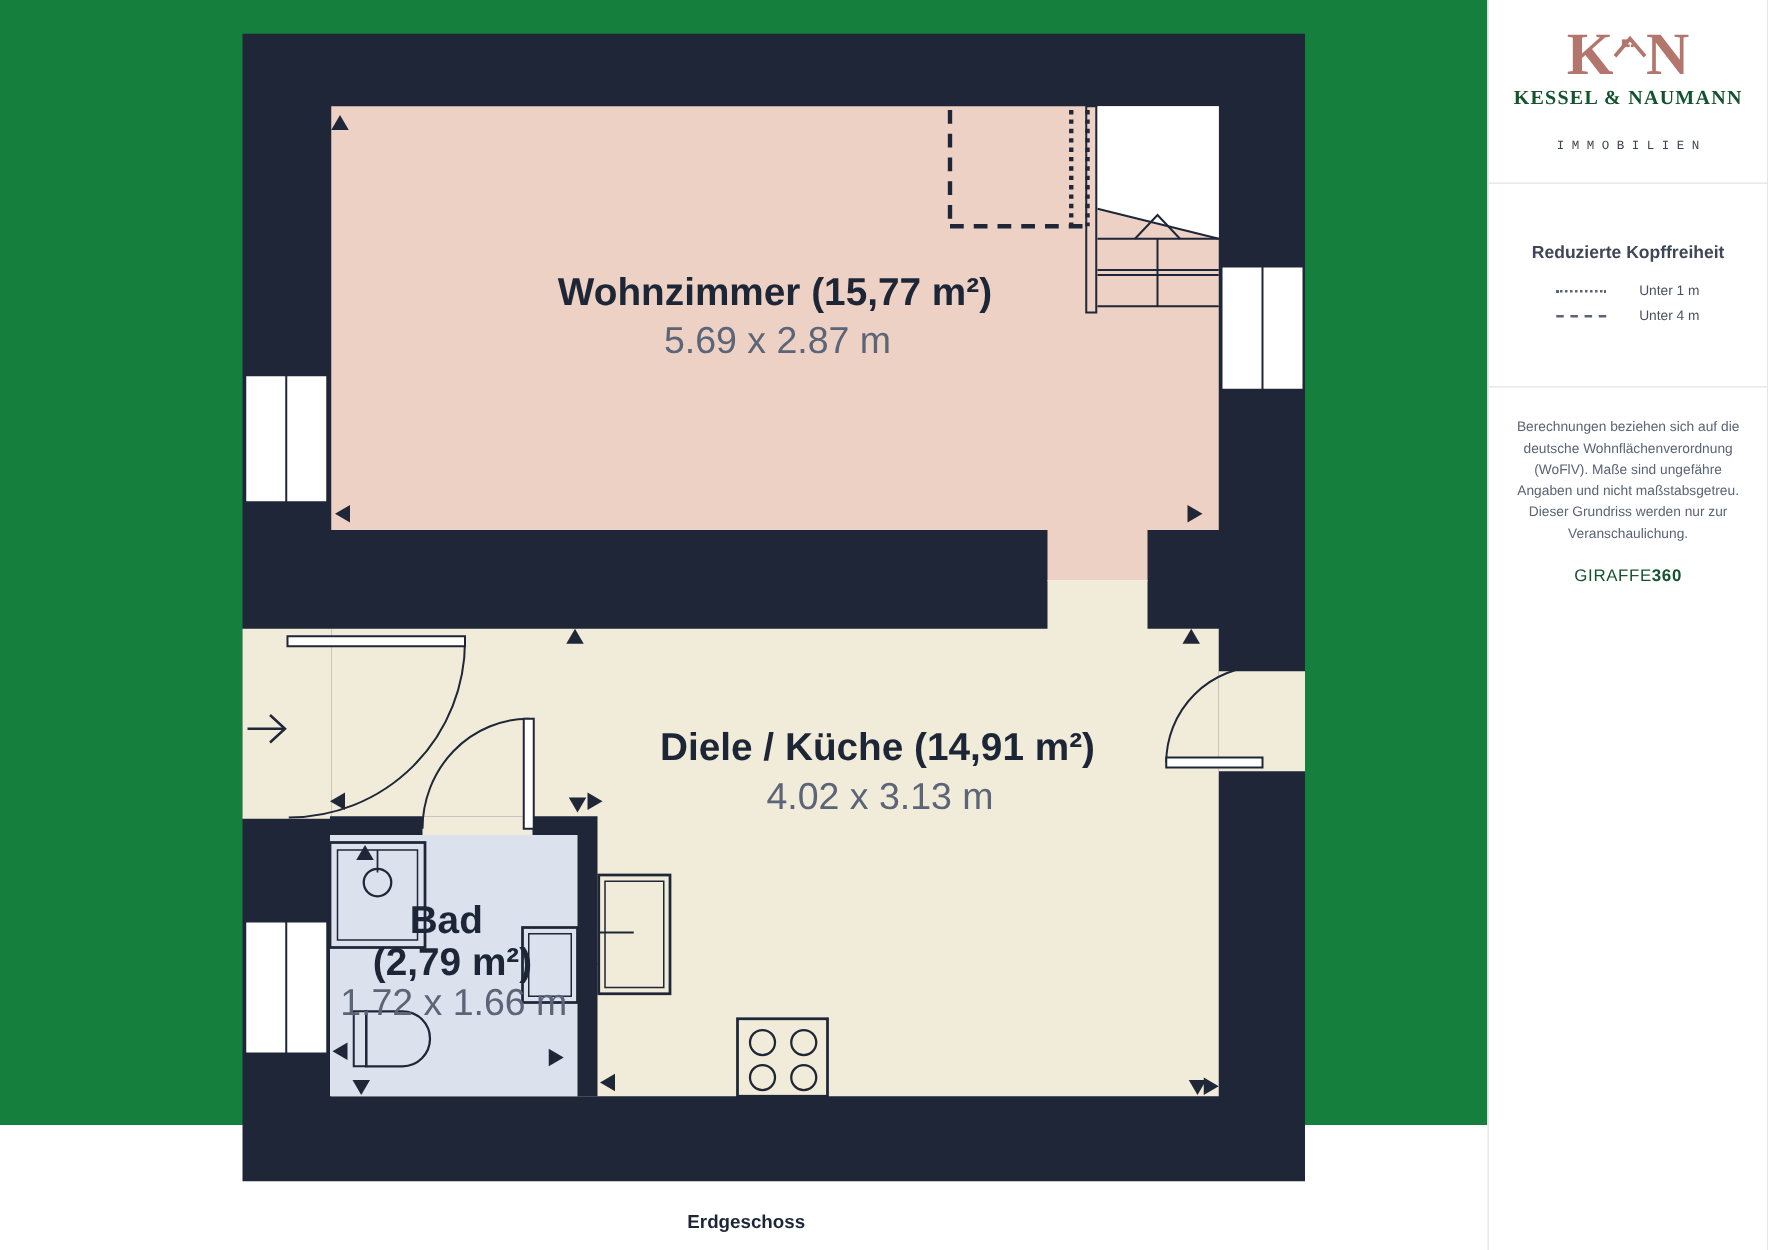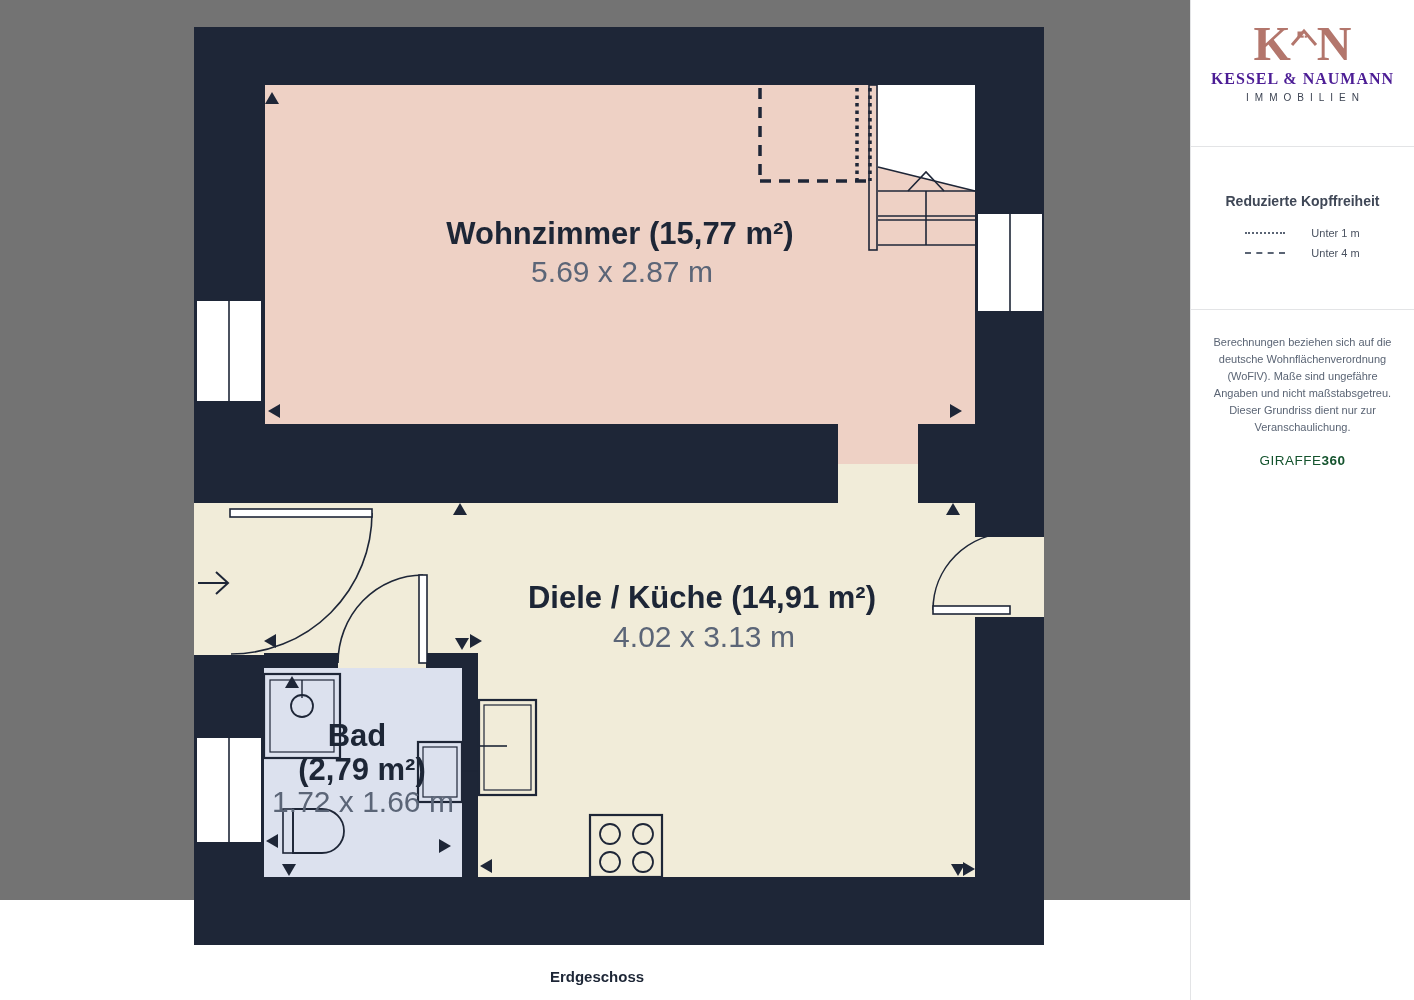--- a/index.html
+++ b/index.html
@@ -1,38 +1,38 @@
 <!DOCTYPE html>
 <html><head>
 <meta charset="utf-8">
 <style>
   html,body{margin:0;padding:0;background:#ffffff;}
   body{width:1414px;height:1000px;position:relative;overflow:hidden;
        font-family:"Liberation Sans",sans-serif;-webkit-font-smoothing:antialiased;}
-  .plan-area{position:absolute;left:0;top:0;width:1190px;height:900px;background:#737373;}
+  .plan-area{position:absolute;left:0;top:0;width:1190px;height:900px;background:#15803d;}
   .plan-area svg{display:block;}
 
   
   .room-title{font-family:"Liberation Sans",sans-serif;font-weight:700;font-size:31px;fill:#1d2636;}
   .room-title-sm{font-family:"Liberation Sans",sans-serif;font-weight:700;font-size:31px;fill:#1d2636;}
   .room-dims{font-family:"Liberation Sans",sans-serif;font-weight:400;font-size:30px;fill:#5b6577;}
   .floor-label{font-family:"Liberation Sans",sans-serif;font-weight:700;font-size:15px;fill:#1d2636;}
 
   
   .sidebar{position:absolute;left:1190px;top:0;width:224px;height:1000px;background:#ffffff;
            border-left:1px solid #e3e4e6;box-sizing:border-box;color:#2a3342;}
   .side-section{box-sizing:border-box;border-bottom:1px solid #e3e4e6;display:flex;
                 flex-direction:column;align-items:center;justify-content:center;text-align:center;}
   .logo-section{height:147px;justify-content:flex-start;padding-top:20px;}
   .monogram{display:flex;align-items:center;justify-content:center;line-height:1;}
   .monogram .letter{font-family:"Liberation Serif",serif;font-weight:700;font-size:48px;color:#b3766c;}
   .house-ico{margin:0 -2px 14px -2px;}
   .brand-name{font-family:"Liberation Serif",serif;font-weight:700;font-size:16px;
-              letter-spacing:1px;color:#4c1d95;margin-top:2px;white-space:nowrap;}
-  .brand-tagline{font-size:10px;letter-spacing:6px;color:#3c4352;margin-top:4px;text-indent:6px;}
+              letter-spacing:1px;color:#14532d;margin-top:2px;white-space:nowrap;}
+  .brand-tagline{font-size:10px;letter-spacing:6px;color:#3c4352;margin-top:24px;text-indent:6px;font-family:Liberation Mono, monospace;}
 
   .area-section{height:423px;}
   .area-label{font-size:14px;font-weight:700;color:#242e3e;}
   .area-label sup{font-size:8px;}
   .area-value{font-size:13px;color:#5a6474;margin-top:12px;}
 
   .footnote-section{height:99px;padding:0 16px;}
   .footnote-text{font-size:11px;line-height:1.45;color:#5a6474;}
 
   .headroom-section{height:163px;padding:0 12px;}
@@ -213,17 +213,17 @@
       <span class="legend-sample dotted"></span>
       <span class="legend-label">Unter 1 m</span>
     </div>
     <div class="legend-row">
       <span class="legend-sample dashed"></span>
       <span class="legend-label">Unter 4 m</span>
     </div>
   </div>
 
   <div class="side-section bottom-section">
-    <div class="disclaimer-text">Berechnungen beziehen sich auf die deutsche Wohnflächenverordnung (WoFlV). Maße sind ungefähre Angaben und nicht maßstabsgetreu. Dieser Grundriss dient nur zur Veranschaulichung.</div>
+    <div class="disclaimer-text">Berechnungen beziehen sich auf die deutsche Wohnflächenverordnung (WoFlV). Maße sind ungefähre Angaben und nicht maßstabsgetreu. Dieser Grundriss werden nur zur Veranschaulichung.</div>
     <div class="brand360"><span>GIRAFFE</span><span class="b">360</span></div>
   </div>
 
 </aside>
 
 </body></html>

